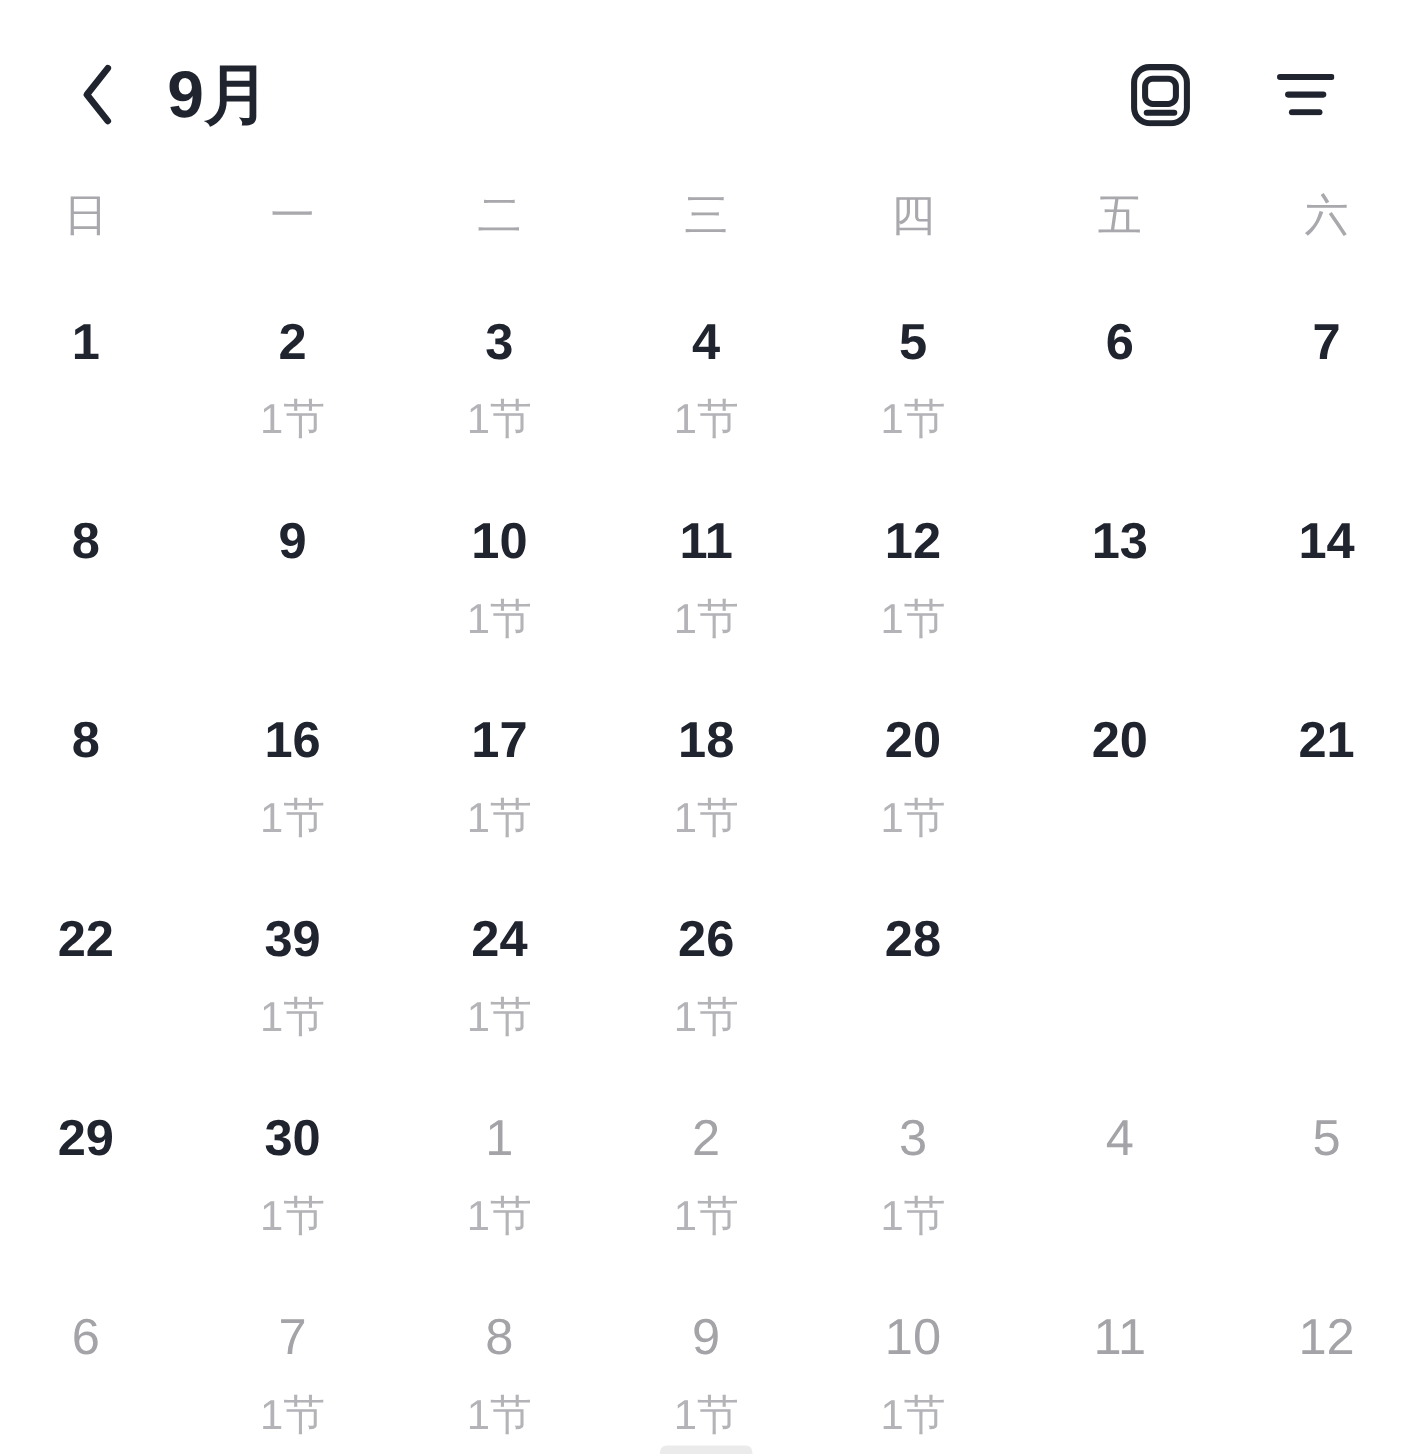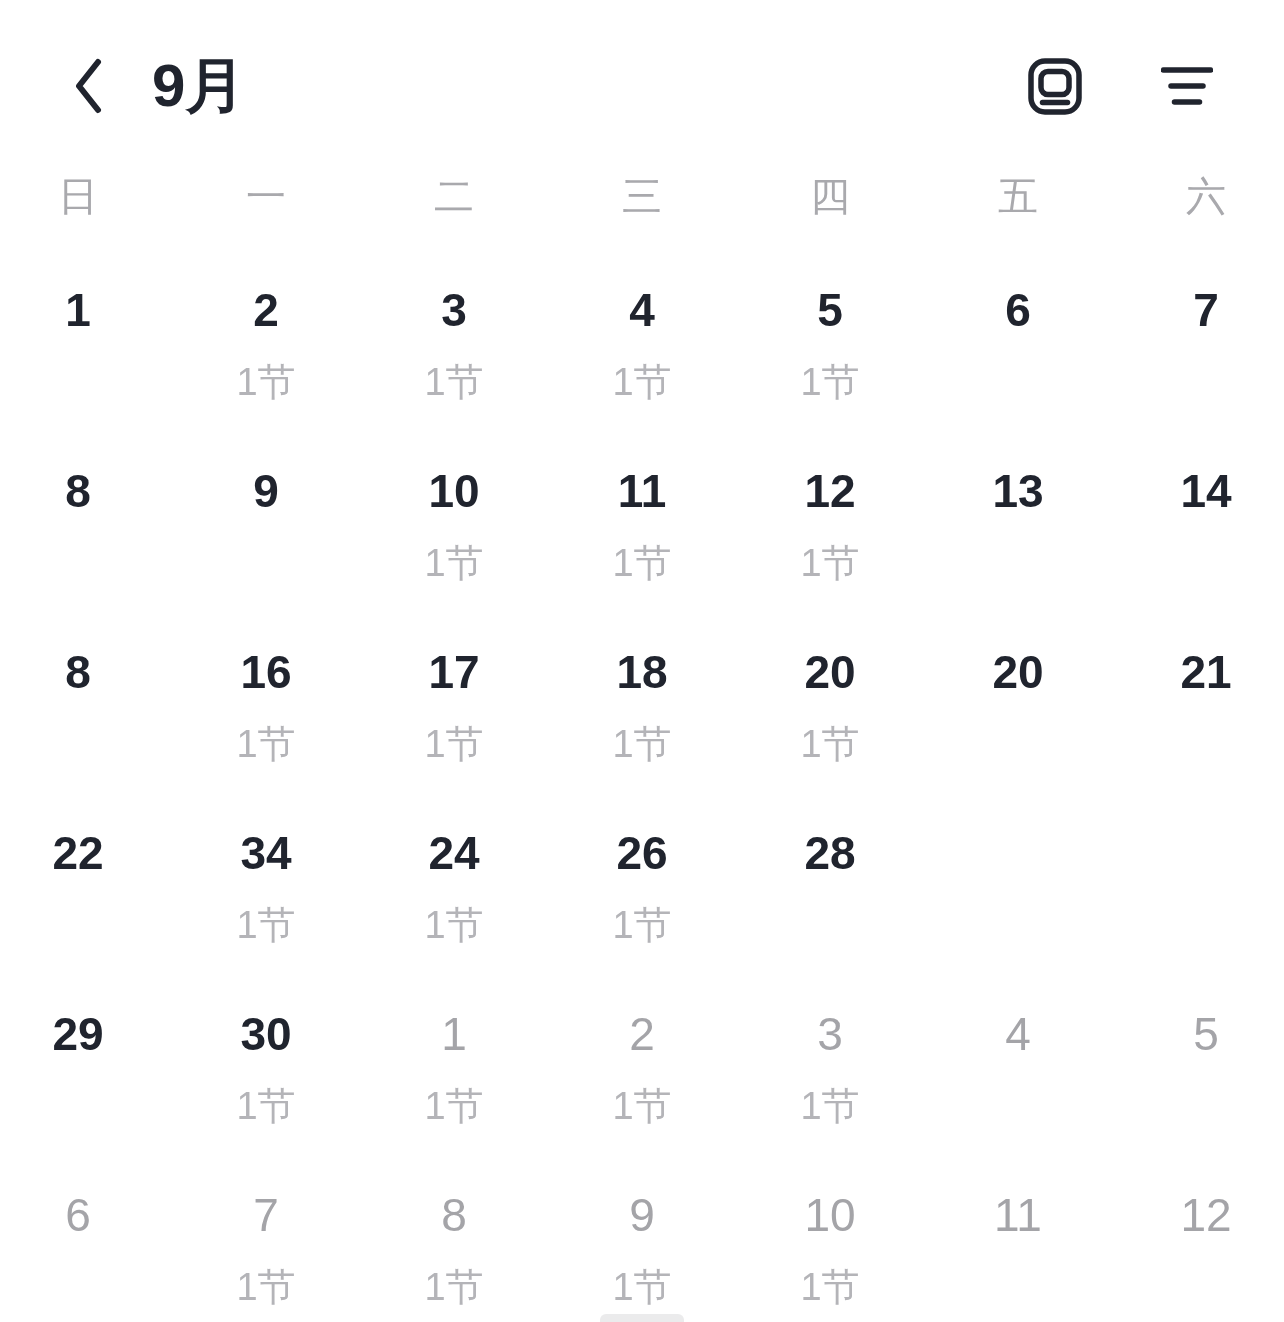--- a/index.html
+++ b/index.html
@@ -161,21 +161,21 @@
         <div class="day-num">21</div>
         <div class="day-badge"></div>
       </div>
     </div>
     <div class="week grid7">
       <div class="cell">
         <div class="day-num">22</div>
         <div class="day-badge"></div>
       </div>
       <div class="cell">
-        <div class="day-num">34</div>
+        <div class="day-num">39</div>
         <div class="day-badge">1节</div>
       </div>
       <div class="cell">
         <div class="day-num">24</div>
         <div class="day-badge">1节</div>
       </div>
       <div class="cell">
         <div class="day-num">26</div>
         <div class="day-badge">1节</div>
       </div>

